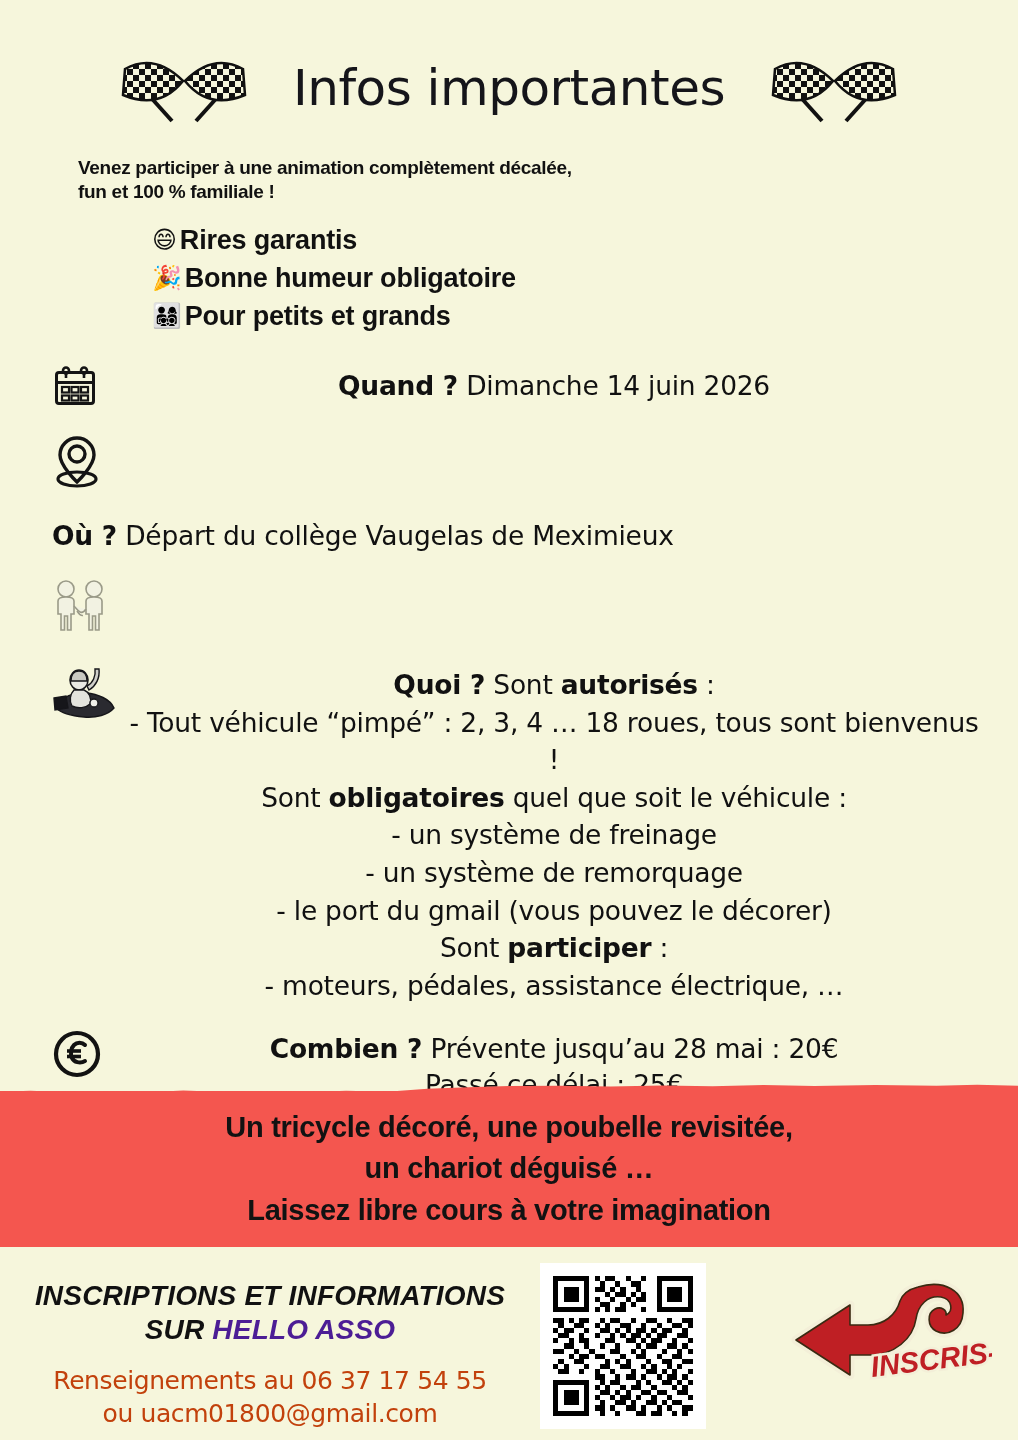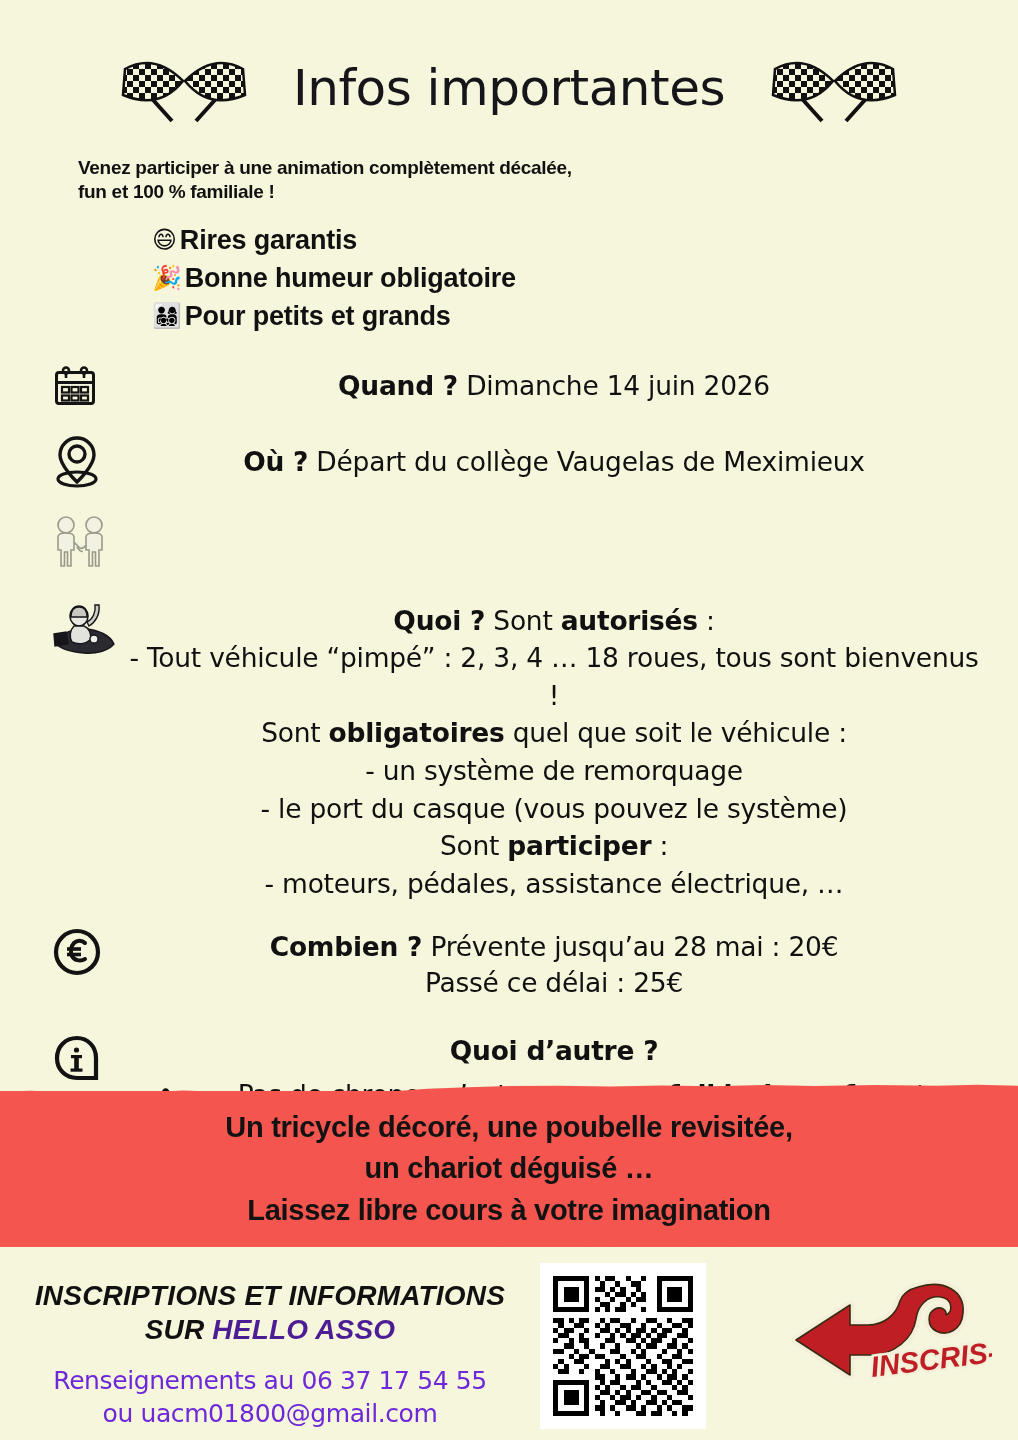--- a/index.html
+++ b/index.html
@@ -103,21 +103,21 @@
   .row-line { display: block; }
 
   #row-quand .row-body { padding-top: 6px; }
   #row-ou .row-body { padding-top: 12px; }
   #row-qui .row-body { padding-top: 4px; }
   #row-quoi .row-body { padding-top: 2px; line-height: 1.42; }
   #row-combien .row-body { padding-top: 4px; }
   #row-autre .row-body { padding-top: 2px; }
 
   #row-quand { margin-bottom: 22px; }
-  #row-ou { margin-bottom: 22px; }
+  #row-ou { margin-bottom: 22px; flex-direction: column; }
   #row-qui { margin-bottom: 28px; }
   #row-quoi { margin-bottom: 22px; }
   #row-combien { margin-bottom: 30px; }
   #row-autre { margin-bottom: 0; }
 
   .bullet-list {
     margin: 6px 0 0 0;
     padding-left: 34px;
     list-style: none;
   }
@@ -204,21 +204,21 @@
     font-style: italic;
     letter-spacing: 0.2px;
     line-height: 1.18;
     color: #111111;
   }
   .footer-head .brand { color: #4c1d95; }
   .footer-contact {
     margin-top: 18px;
     font-size: 25px;
     line-height: 1.32;
-    color: #6d28d9;
+    color: #c2410c;
     font-family: "DejaVu Sans", sans-serif;
     letter-spacing: -0.4px;
   }
   .footer-right {
     flex: 1 1 auto;
     display: flex;
     align-items: flex-start;
     gap: 16px;
     padding-top: 4px;
   }
@@ -360,22 +360,23 @@
             <path d="M35 20 C41 17 44 10 43 3 L47 3 C48 12 44 20 37 24 Z" fill="#cfcfca" stroke="#16161a" stroke-width="1.4"></path>
             <path d="M22 24 C18 28 17 35 20 40 C26 43 34 42 38 38 C40 32 37 26 32 24 Z" fill="#e3e3dd" stroke="#16161a" stroke-width="1.4"></path>
             <circle cx="42" cy="37" r="4" fill="#f0f0ea" stroke="#16161a" stroke-width="1.3"></circle>
           </g>
         </svg>
       </div>
       <div class="row-body">
         <span class="row-line"><b>Quoi ?</b><span> Sont </span><b>autorisés</b><span> :</span></span>
         <span class="row-line">- Tout véhicule “pimpé” : 2, 3, 4 … 18 roues, tous sont bienvenus !</span>
         <span class="row-line"><span>Sont </span><b>obligatoires</b><span> quel que soit le véhicule :</span></span>
+        <span class="row-line">- un système de freinage</span>
         <span class="row-line">- un système de remorquage</span>
-        <span class="row-line">- le port du casque (vous pouvez le système)</span>
+        <span class="row-line">- le port du gmail (vous pouvez le décorer)</span>
         <span class="row-line"><span>Sont </span><b>participer</b><span> :</span></span>
         <span class="row-line">- moteurs, pédales, assistance électrique, …</span>
       </div>
     </div>
 
     <div class="row" id="row-combien">
       <div class="icon-slot">
         <svg class="ic" width="50" height="50" viewBox="0 0 50 50" aria-hidden="true">
           <circle cx="25" cy="25" r="21" fill="none" stroke="#121212" stroke-width="4.2"></circle>
           <path d="M33 16 C30 13 25 13 22 16 C19 19 18 25 20 29 C22 33 28 35 33 32" fill="none" stroke="#121212" stroke-width="4" stroke-linecap="round"></path>

